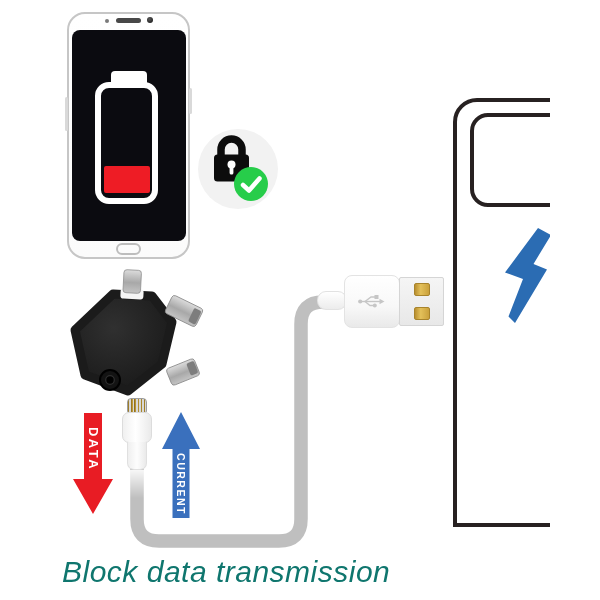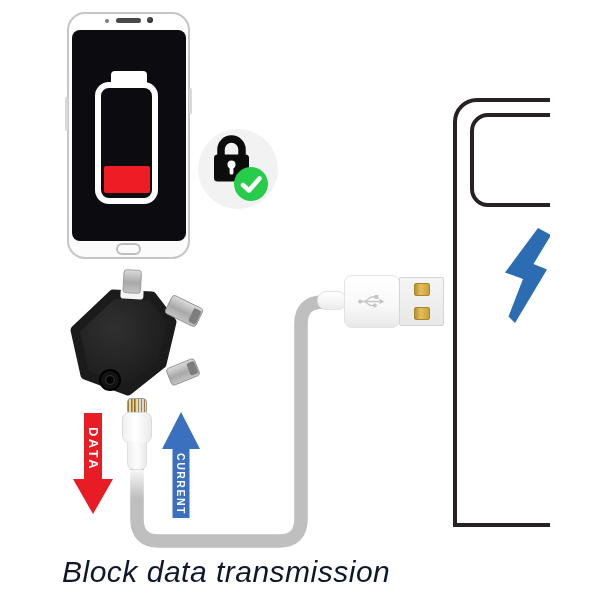--- a/index.html
+++ b/index.html
@@ -40,21 +40,21 @@
             border:1px solid #e3e3e3;border-radius:8px;box-sizing:border-box;}
   .usb-metal{left:399px;top:277px;width:45px;height:49px;background:linear-gradient(180deg,#f5f5f5,#e8e8e8);
              border:1px solid #d5d5d5;border-radius:2px;box-sizing:border-box;}
   .usb-pad{left:414px;width:16px;height:13px;border-radius:2px;
            background:linear-gradient(90deg,#b98f2f,#e3c05a 40%,#caa13c);border:1px solid #a8842c;box-sizing:border-box;}
   
   .kiosk-clip{left:449px;top:94px;width:101px;height:442px;overflow:hidden;}
   .kiosk-outer{left:4px;top:4px;width:240px;height:429px;border:4px solid #272121;border-radius:24px 0 0 0;box-sizing:border-box;}
   .kiosk-screen{left:21px;top:19px;width:230px;height:94px;border:4px solid #272121;border-radius:18px;box-sizing:border-box;}
   
-  .caption{left:62px;top:555px;font-style:italic;font-size:30px;color:#0f172a;letter-spacing:0.5px;}
+  .caption{left:62px;top:555px;font-style:italic;font-size:30px;color:#0f766e;letter-spacing:0.5px;}
 </style>
 </head>
 <body>
 
 <div id="canvas">
 
   <svg class="abs" width="600" height="600" style="left:0;top:0;">
     <path d="M 137 450 L 137 519 Q 137 541 159 541 L 279 541 Q 301 541 301 519 L 301 324 Q 301 302 323 302 L 334 302" fill="none" stroke="#bfbfbf" stroke-width="13.5"></path>
   </svg>
 

